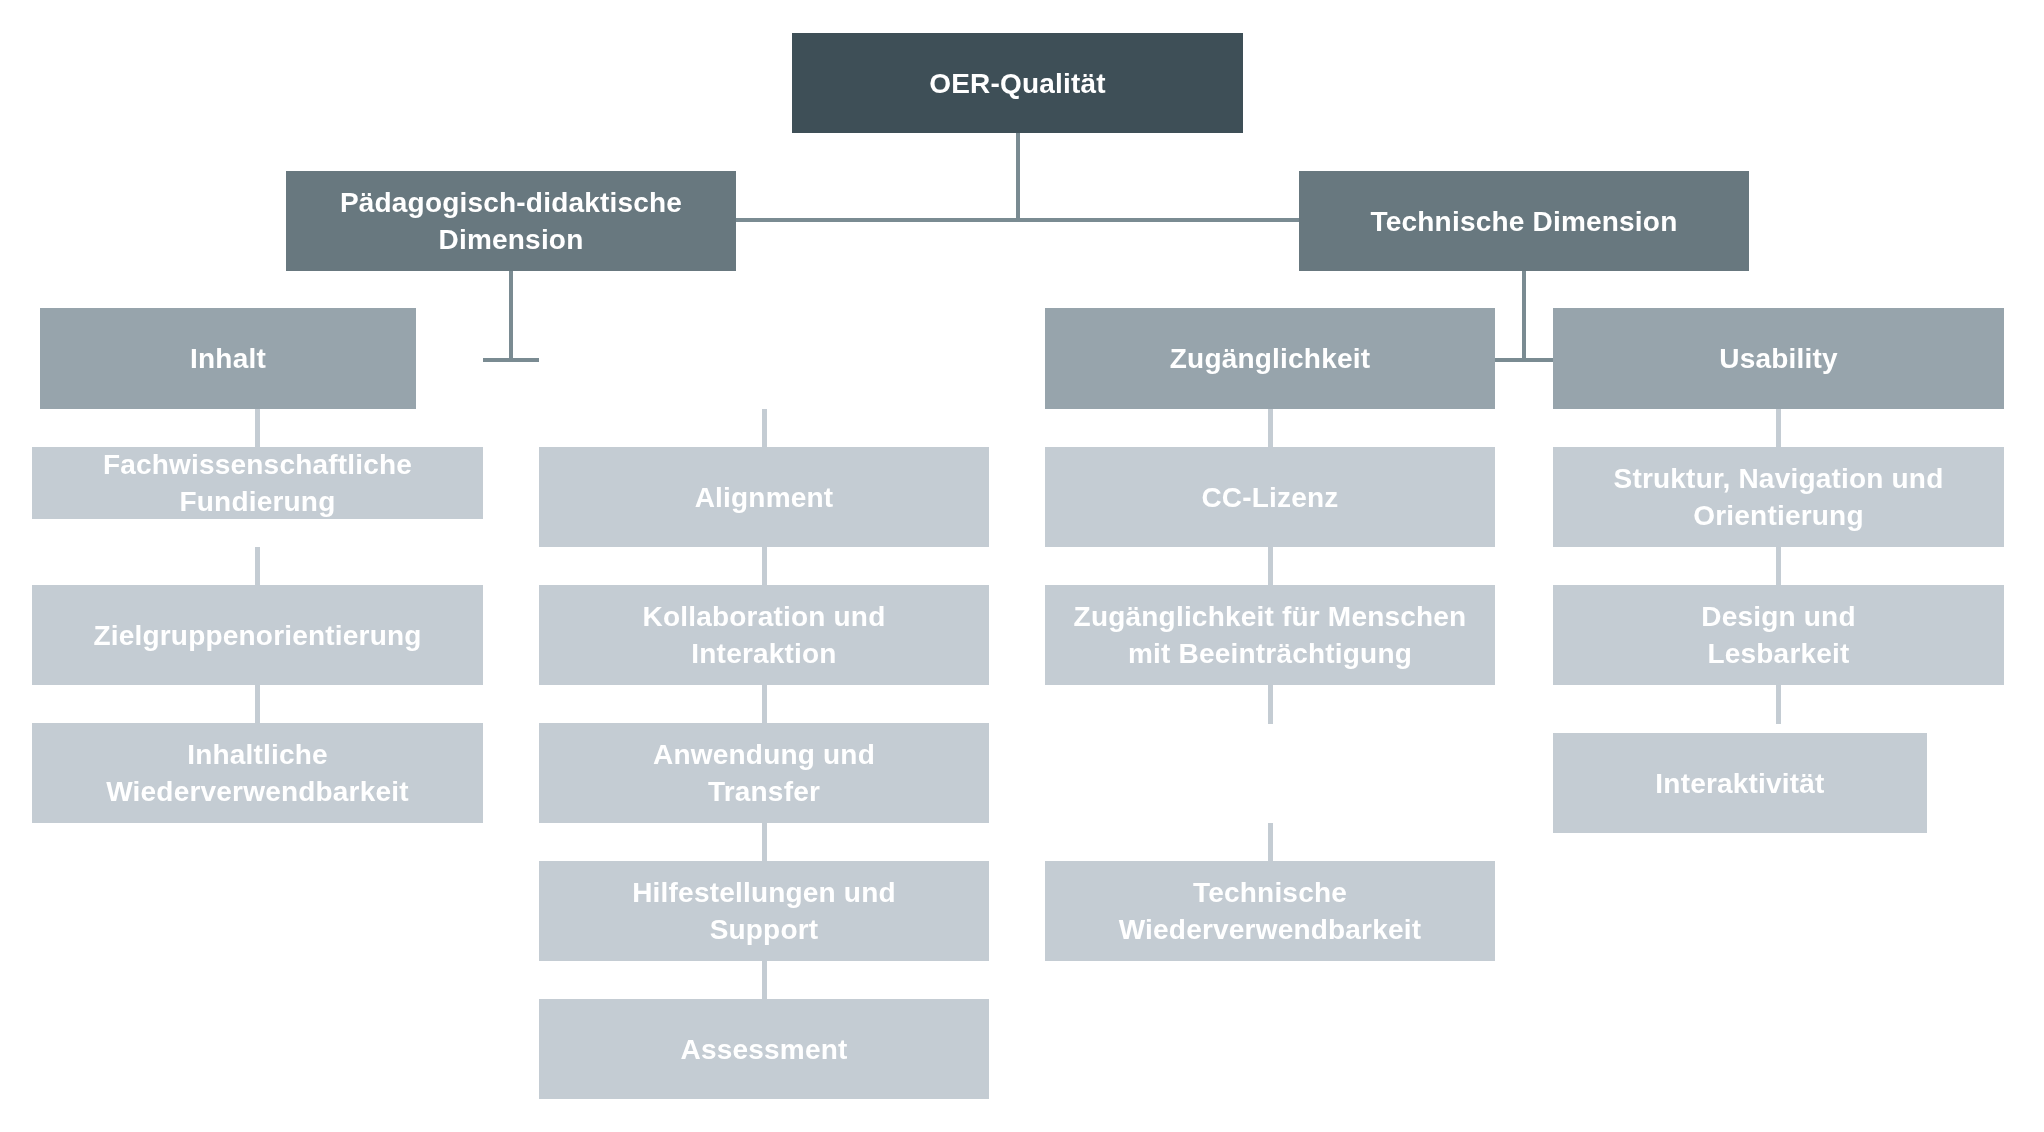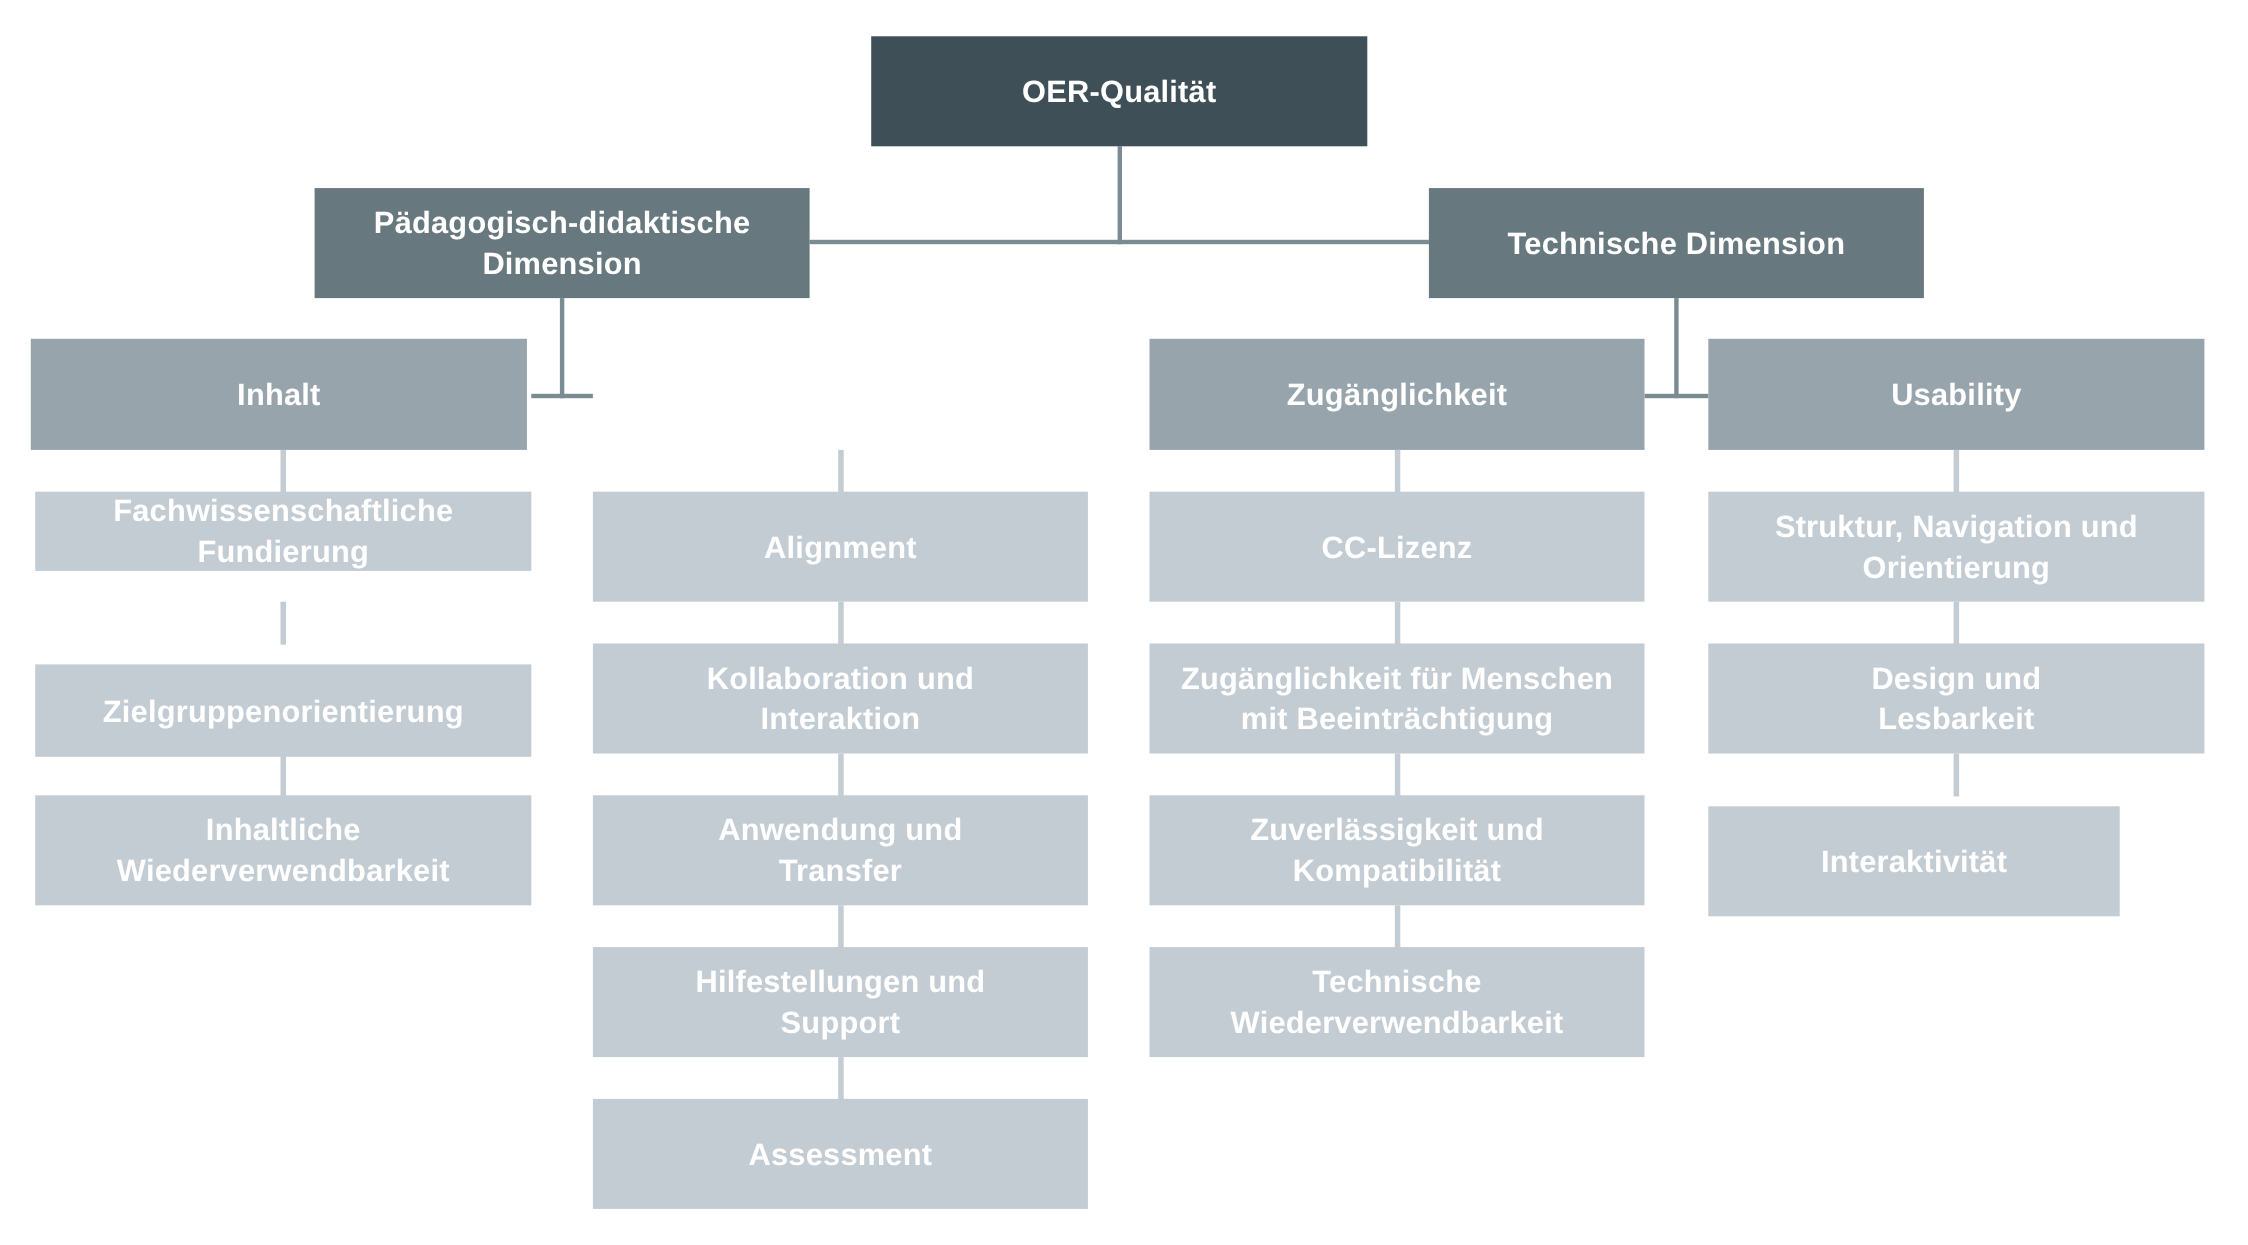--- a/index.html
+++ b/index.html
@@ -68,44 +68,42 @@
   <div class="conn light" style="left:1776px;top:409px;width:5px;height:39px"></div>
   <div class="conn light" style="left:1776px;top:547px;width:5px;height:39px"></div>
   <div class="conn light" style="left:1776px;top:685px;width:5px;height:39px"></div>
 
   <div class="box root" style="left:792px;top:33px;width:451px;height:100px">OER-Qualität</div>
 
   <div class="box dim" style="left:286px;top:171px;width:450px;height:100px">Pädagogisch-didaktische
 Dimension</div>
   <div class="box dim" style="left:1299px;top:171px;width:450px;height:100px">Technische Dimension</div>
 
-  <div class="box cat" style="left:28px;top:308px;width:451px;height:101px">Inhalt</div>
+  <div class="box cat" style="left:40px;top:308px;width:376px;height:101px">Inhalt</div>
   <div class="box cat" style="left:1045px;top:308px;width:450px;height:101px">Zugänglichkeit</div>
   <div class="box cat" style="left:1553px;top:308px;width:451px;height:101px">Usability</div>
 
   <div class="box leaf" style="left:32px;top:447px;width:451px;height:72px">Fachwissenschaftliche
 Fundierung</div>
-  <div class="box leaf" style="left:32px;top:604px;width:451px;height:84px">Zielgruppenorientierung</div>
+  <div class="box leaf" style="left:32px;top:585px;width:451px;height:100px">Zielgruppenorientierung</div>
   <div class="box leaf" style="left:32px;top:723px;width:451px;height:100px">Inhaltliche
 Wiederverwendbarkeit</div>
 
   <div class="box leaf" style="left:539px;top:447px;width:450px;height:100px">Alignment</div>
   <div class="box leaf" style="left:539px;top:585px;width:450px;height:100px">Kollaboration und
 Interaktion</div>
   <div class="box leaf" style="left:539px;top:723px;width:450px;height:100px">Anwendung und
 Transfer</div>
   <div class="box leaf" style="left:539px;top:861px;width:450px;height:100px">Hilfestellungen und
 Support</div>
   <div class="box leaf" style="left:539px;top:999px;width:450px;height:100px">Assessment</div>
 
   <div class="box leaf" style="left:1045px;top:447px;width:450px;height:100px">CC-Lizenz</div>
   <div class="box leaf" style="left:1045px;top:585px;width:450px;height:100px">Zugänglichkeit für Menschen
 mit Beeinträchtigung</div>
-  <div class="box leaf" style="left:1045px;top:723px;width:450px;height:100px">Zuverlässigkeit und
-Kompatibilität</div>
   <div class="box leaf" style="left:1045px;top:861px;width:450px;height:100px">Technische
 Wiederverwendbarkeit</div>
 
   <div class="box leaf" style="left:1553px;top:447px;width:451px;height:100px">Struktur, Navigation und
 Orientierung</div>
   <div class="box leaf" style="left:1553px;top:585px;width:451px;height:100px">Design und
 Lesbarkeit</div>
   <div class="box leaf" style="left:1553px;top:733px;width:374px;height:100px">Interaktivität</div>
 
 </div>

